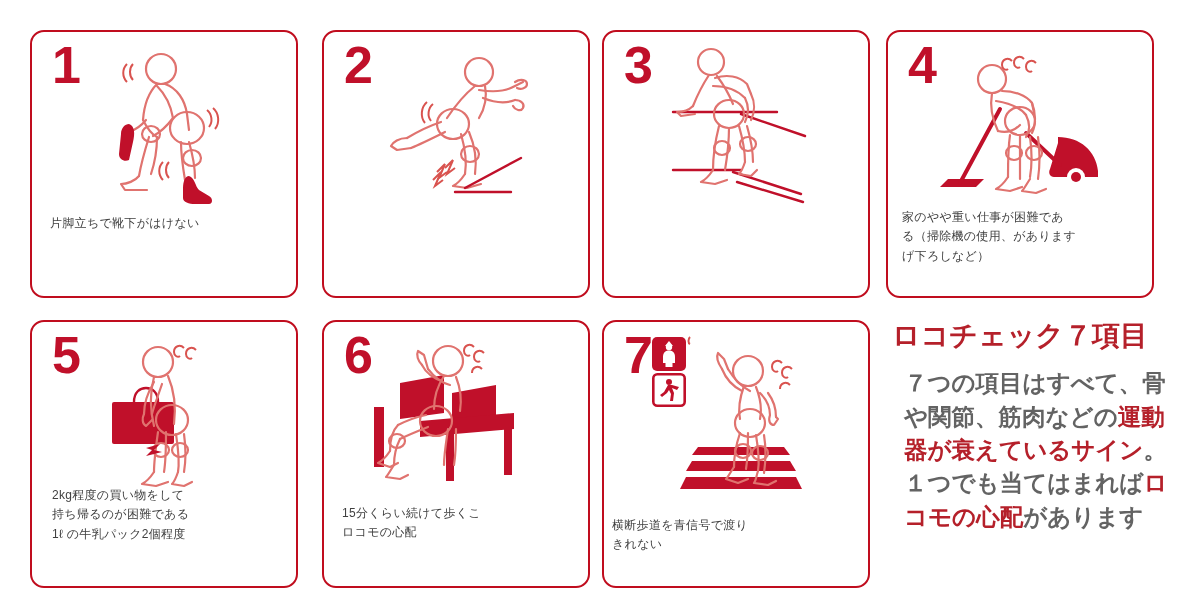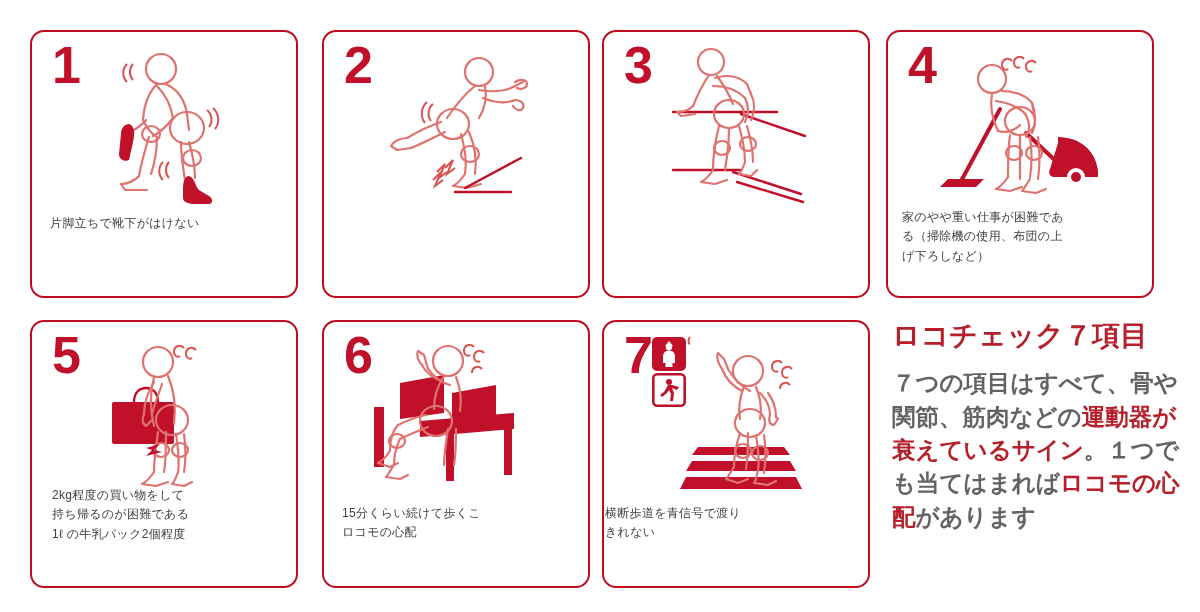--- a/index.html
+++ b/index.html
@@ -70,21 +70,21 @@
   #card-3 { left: 602px; top: 30px;  width: 268px; height: 268px; }
   #card-4 { left: 886px; top: 30px;  width: 268px; height: 268px; }
   
   #card-5 { left: 30px;  top: 320px; width: 268px; height: 268px; }
   #card-6 { left: 322px; top: 320px; width: 268px; height: 268px; }
   #card-7 { left: 602px; top: 320px; width: 268px; height: 268px; }
 
   
   #card-4 .card-caption { top: 176px; left: 14px; right: 8px; }
   #card-5 .card-caption { top: 164px; left: 20px; }
-  #card-7 .card-caption { left: 1px; }
+  #card-7 .card-caption { left: 8px; margin-top: 12px; }
 
   
   #summary-panel {
     position: absolute;
     left: 892px;
     top: 320px;
     width: 300px;
     height: 280px;
   }
   #summary-title {
@@ -94,21 +94,21 @@
     line-height: 1.12;
     letter-spacing: 0px;
     margin: 0 0 16px 0;
   }
   #summary-body {
     font-size: 23.5px;
     font-weight: bold;
     color: #636363;
     line-height: 1.42;
     letter-spacing: 0px;
-    margin: 0;
+    margin: 12px;
   }
   #summary-body .hl { color: #B5202A; }
 </style>
 </head>
 <body>
 
 <div id="infographic">
 
   <div class="card" id="card-1">
     <div class="card-num">1</div>
@@ -251,21 +251,21 @@
           <path d="M100 132 C 96 138, 94 142, 92 144 L 106 146 L 116 142"></path>
         </g>
         <g fill="none" stroke="#D9534F" stroke-width="2">
           <path d="M82 14 C 78 10, 72 12, 72 18 C 72 22, 76 24, 78 22"></path>
           <path d="M94 12 C 90 8, 84 10, 84 16 C 84 20, 88 22, 90 20"></path>
           <path d="M106 16 C 102 12, 96 14, 96 20 C 96 24, 100 26, 102 24"></path>
         </g>
       </svg>
     </div>
     <div class="card-caption">家のやや重い仕事が困難であ
-る（掃除機の使用、布団の上
+る（掃除機の使用、があります
 げ下ろしなど）</div>
   </div>
 
   <div class="card" id="card-5">
     <div class="card-num">5</div>
     <div class="card-art">
       <svg width="160" height="155" viewBox="0 0 160 155">
         <g fill="#C0102A" stroke="none">
           <rect x="28" y="62" width="62" height="42" rx="2"></rect>
         </g>

